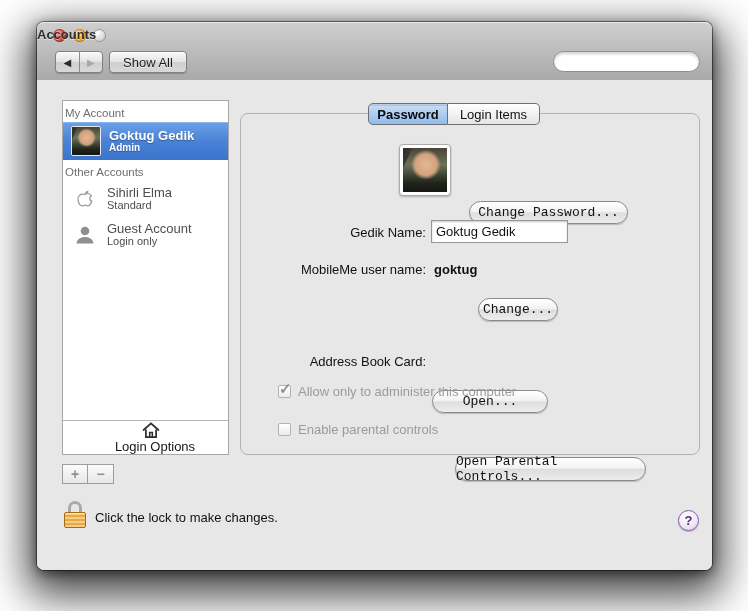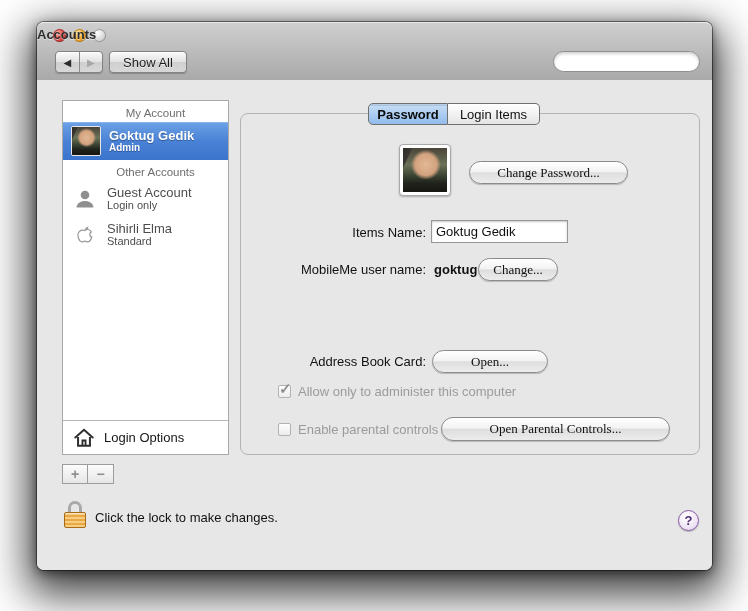--- a/index.html
+++ b/index.html
@@ -27,33 +27,33 @@
     font-size:13px;color:#1c1c1c;display:flex;align-items:center;text-shadow:0 1px 0 rgba(255,255,255,.6);}
   .search{position:absolute;left:516px;top:29px;width:147px;height:21px;border-radius:11px;background:#fff;
     border:1px solid #8f8f8f;box-shadow:inset 0 2px 3px rgba(0,0,0,.18);display:flex;align-items:center;box-sizing:border-box;}
   .search svg{margin-left:6px;}
   .search input{border:none;outline:none;background:transparent;flex:1;height:16px;font-size:12px;padding:0 6px 0 3px;}
   
   .content{position:absolute;left:0;top:58px;right:0;bottom:0;border-radius:0 0 7px 7px;background:#e7e7e7;}
   
   .sidebar{position:absolute;left:25px;top:20px;width:167px;height:355px;background:#fff;
     border:1px solid #a8a8a8;box-sizing:border-box;}
-  .sb-header{padding:6px 0 3px 20px;font-size:11.5px;color:#6e6e6e;text-align:center;}
+  .sb-header{padding:6px 0 3px 2px;font-size:11.5px;color:#6e6e6e;}
   .sb-row{display:flex;align-items:center;height:36px;padding-left:8px;}
   .sb-row.selected{background:linear-gradient(180deg,#6da2e6 0%,#4a82d6 50%,#3a74cc 100%);
     box-shadow:inset 0 1px 0 #87b4ec;height:38px;}
   .sb-row .txt{margin-left:8px;line-height:1.05;}
   .sb-row.selected .name{font-size:13px;font-weight:bold;color:#fff;text-shadow:0 1px 1px rgba(0,0,0,.35);}
   .sb-row.selected .role{font-size:10px;font-weight:bold;color:#fff;text-shadow:0 1px 1px rgba(0,0,0,.35);}
   .sb-row .name{font-size:13px;color:#4d4d4d;}
   .sb-row .role{font-size:11px;color:#4d4d4d;}
   .avatar-mini{width:28px;height:28px;border:1px solid #e8e8e8;border-radius:2px;overflow:hidden;flex:none;}
   .sb-icon{width:28px;height:28px;flex:none;display:flex;align-items:center;justify-content:center;}
   .login-options{position:absolute;left:0;right:0;bottom:0;height:34px;border-top:1px solid #b6b6b6;
-    display:flex;align-items:center;padding-left:10px;box-sizing:border-box;}
+    display:flex;align-items:center;padding-left:10px;box-sizing:border-box;flex-direction:column;}
   .login-options .lbl{margin-left:9px;font-size:13px;color:#161616;}
   
   .plusminus{position:absolute;left:25px;top:384px;display:flex;}
   .pm{width:26px;height:20px;border:1px solid #9d9d9d;background:linear-gradient(180deg,#fcfcfc,#e6e6e6);
     color:#8e8e8e;font-size:14px;font-weight:bold;display:flex;align-items:center;justify-content:center;box-sizing:border-box;}
   .pm.minus{border-left:none;}
   
   .panel{position:absolute;left:203px;top:33px;width:460px;height:342px;border:1px solid #b3b3b3;
     border-radius:8px;box-sizing:border-box;}
   .tabbar{position:absolute;left:331px;top:23px;height:22px;display:flex;z-index:3;}
@@ -69,21 +69,21 @@
     border:1px solid #a9a9a9;border-radius:4px;box-shadow:0 1px 2px rgba(0,0,0,.25);padding:3px;box-sizing:border-box;}
   .photo, .avatar-mini .photo{width:100%;height:100%;
     background:
       linear-gradient(115deg, #2e2c28 0%, #3c3833 14%, rgba(0,0,0,0) 15%),
       radial-gradient(circle at 52% 38%, #e3b894 0%, #d3a27f 30%, rgba(0,0,0,0) 42%),
       linear-gradient(180deg, #4a4438 0%, #6b7258 38%, #3c4533 62%, #20231c 80%, #15160f 100%);}
   .aqua-btn{position:absolute;height:23px;border:1px solid #8a8a8a;border-radius:12px;
     background:linear-gradient(180deg,#ffffff 0%,#f3f3f3 45%,#dedede 52%,#ececec 100%);
     box-shadow:inset 0 1px 0 #fff,0 1px 1px rgba(0,0,0,.2);
     font-size:13px;color:#111;display:flex;align-items:center;justify-content:center;box-sizing:border-box;
-    font-family:Liberation Serif, serif;}
+    font-family:Liberation Mono, monospace;margin-top:40px;}
   .form-label{position:absolute;width:185px;text-align:right;font-size:13px;color:#111;}
   .textfield{position:absolute;left:190px;width:137px;height:23px;border:1px solid #979797;background:#fff;
     box-shadow:inset 0 1px 2px rgba(0,0,0,.22);font-size:13px;color:#111;padding:0 4px;box-sizing:border-box;outline:none;
     font-family:"Liberation Sans", sans-serif;}
   .value-text{position:absolute;font-size:13px;color:#111;font-weight:bold;}
   .cb-row{position:absolute;display:flex;align-items:center;}
   .cbox{width:13px;height:13px;border:1px solid #b2b2b2;background:linear-gradient(180deg,#ffffff,#ececec);
     border-radius:2px;position:relative;flex:none;box-sizing:border-box;}
   .cbox.checked::after{content:"✓";position:absolute;left:0px;top:-6px;font-size:15px;font-weight:bold;color:#8e8e8e;}
   .cb-label{margin-left:7px;font-size:13px;color:#9b9b9b;}
@@ -139,40 +139,40 @@
           <div class="name">Goktug Gedik</div>
           <div class="role">Admin</div>
         </div>
       </div>
 
       <div class="sb-header">Other Accounts</div>
 
       <div class="sb-row">
         <div class="sb-icon">
           <svg width="24" height="24" viewBox="0 0 24 24">
+            <path d="M12 7.2c1-.8 2.3-1.1 3.5-.7 1.3.4 2.3 1.3 2.8 2.4-2.1 1.2-2.1 4.3.4 5.3-.6 1.8-2 4.6-3.9 4.6-.9 0-1.5-.6-2.8-.6s-2 .6-2.9.6c-1.9 0-3.4-2.9-3.9-4.7-.7-2.6.3-5.6 2.8-6.7 1.2-.5 2.6-.4 3.5.1.2.1.4.1.5-.3z" fill="none" stroke="#9a9a9a" stroke-width="1.3"></path>
+            <path d="M12.4 6.6c.2-1.1 1.2-2.2 2.4-2.4.1 1.2-1 2.4-2.4 2.4z" fill="none" stroke="#9a9a9a" stroke-width="1.1"></path>
+          </svg>
+        </div>
+        <div class="txt">
+          <div class="name">Sihirli Elma</div>
+          <div class="role">Standard</div>
+        </div>
+      </div>
+
+      <div class="sb-row">
+        <div class="sb-icon">
+          <svg width="24" height="24" viewBox="0 0 24 24">
             <circle cx="12" cy="8" r="4.3" fill="#8f8f8f"></circle>
             <path d="M3.5 20.5c.4-4.4 4-6.6 8.5-6.6s8.1 2.2 8.5 6.6z" fill="#8f8f8f"></path>
           </svg>
         </div>
         <div class="txt">
           <div class="name">Guest Account</div>
           <div class="role">Login only</div>
-        </div>
-      </div>
-
-      <div class="sb-row">
-        <div class="sb-icon">
-          <svg width="24" height="24" viewBox="0 0 24 24">
-            <path d="M12 7.2c1-.8 2.3-1.1 3.5-.7 1.3.4 2.3 1.3 2.8 2.4-2.1 1.2-2.1 4.3.4 5.3-.6 1.8-2 4.6-3.9 4.6-.9 0-1.5-.6-2.8-.6s-2 .6-2.9.6c-1.9 0-3.4-2.9-3.9-4.7-.7-2.6.3-5.6 2.8-6.7 1.2-.5 2.6-.4 3.5.1.2.1.4.1.5-.3z" fill="none" stroke="#9a9a9a" stroke-width="1.3"></path>
-            <path d="M12.4 6.6c.2-1.1 1.2-2.2 2.4-2.4.1 1.2-1 2.4-2.4 2.4z" fill="none" stroke="#9a9a9a" stroke-width="1.1"></path>
-          </svg>
-        </div>
-        <div class="txt">
-          <div class="name">Sihirli Elma</div>
-          <div class="role">Standard</div>
         </div>
       </div>
 
       <div class="login-options">
         <svg width="22" height="21" viewBox="0 0 24 23">
           <path d="M2.5 11.5 L12 3 L21.5 11.5" fill="none" stroke="#2e2e2e" stroke-width="2.2" stroke-linecap="round"></path>
           <path d="M5.5 11 V20.5 H18.5 V11" fill="none" stroke="#2e2e2e" stroke-width="2.2"></path>
           <path d="M10.3 20.5 V14.8 H13.7 V20.5" fill="none" stroke="#2e2e2e" stroke-width="2"></path>
         </svg>
         <div class="lbl">Login Options</div>
@@ -189,40 +189,40 @@
       <div class="tab plain">Login Items</div>
     </div>
 
     <div class="panel">
 
       <div class="photo-well">
         <div class="photo"></div>
       </div>
       <div class="aqua-btn" style="left:228px;top:47px;width:159px;">Change Password...</div>
 
-      <div class="form-label" style="left:0;top:111px;">Items Name:</div>
+      <div class="form-label" style="left:0;top:111px;">Gedik Name:</div>
       <input class="textfield" style="top: 106px;" type="text" value="Goktug Gedik">
 
       <div class="form-label" style="left:0;top:148px;">MobileMe user name:</div>
       <div class="value-text" style="left:193px;top:148px;">goktug</div>
       <div class="aqua-btn" style="left:237px;top:144px;width:80px;">Change...</div>
 
       <div class="form-label" style="left:0;top:240px;">Address Book Card:</div>
       <div class="aqua-btn" style="left:191px;top:236px;width:116px;">Open...</div>
 
       <div class="cb-row" style="left:37px;top:270px;">
         <div class="cbox checked"></div>
         <div class="cb-label">Allow only to administer this computer</div>
       </div>
 
       <div class="cb-row" style="left:37px;top:308px;">
         <div class="cbox"></div>
         <div class="cb-label">Enable parental controls</div>
       </div>
-      <div class="aqua-btn" style="left:200px;top:303px;width:229px;height:24px;">Open Parental Controls...</div>
+      <div class="aqua-btn" style="left:214px;top:303px;width:191px;height:24px;">Open Parental Controls...</div>
     </div>
 
     <div class="lock">
       <div class="lock-shackle"></div>
       <div class="lock-body"></div>
     </div>
     <div class="lock-text">Click the lock to make changes.</div>
     <div class="help">?</div>
 
   </div>

